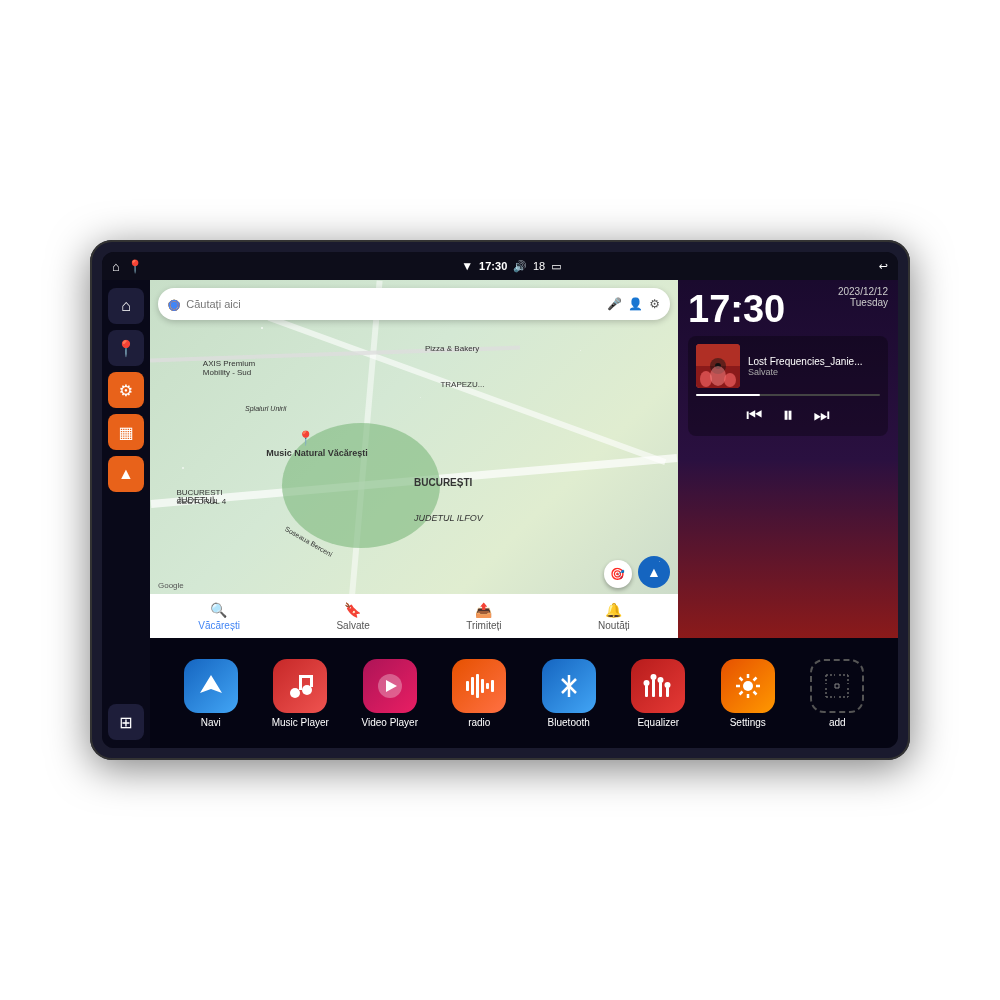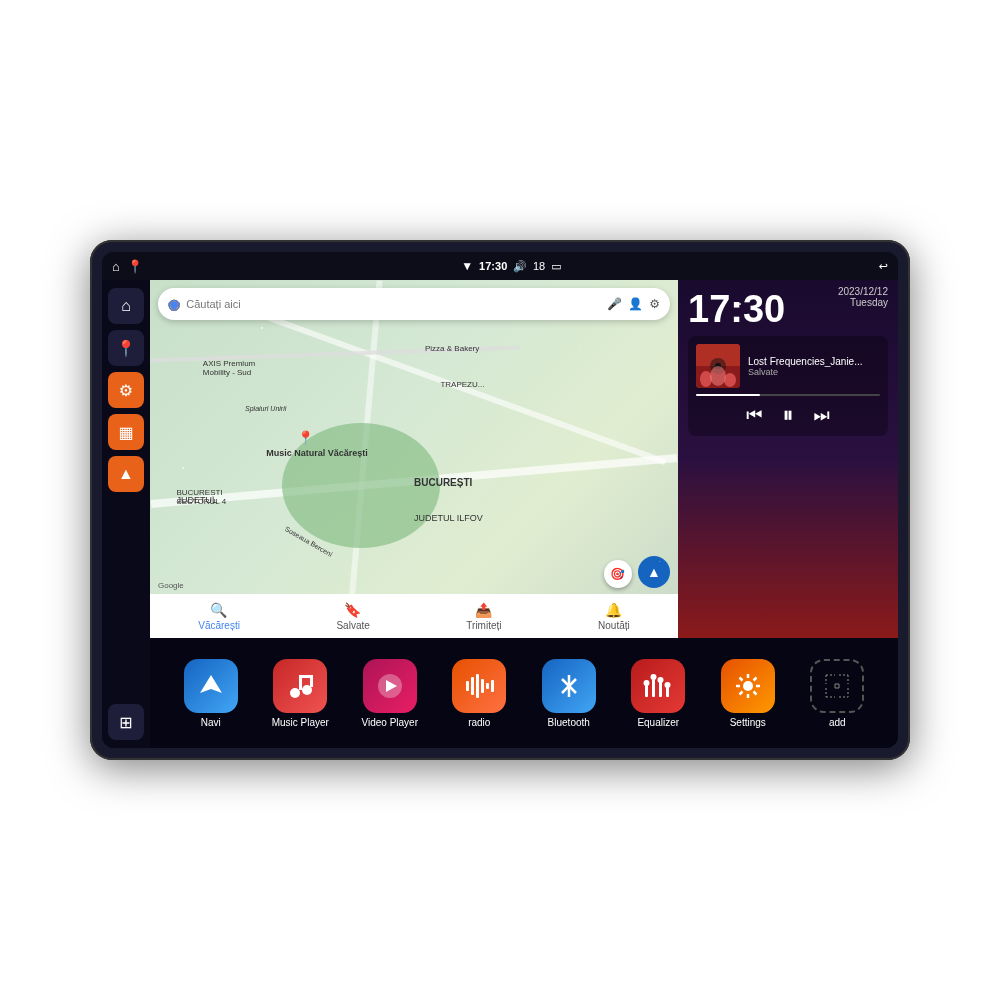--- a/index.html
+++ b/index.html
@@ -333,21 +333,21 @@
                 <span style="font-size:12px;">⚙</span>
               </div>
 
               <div class="map-label" style="top:22%;left:10%;">AXIS Premium<br>Mobility - Sud</div>
               <div class="map-label" style="top:18%;left:50%;margin-left:11px;">Pizza &amp; Bakery</div>
               <div class="map-label" style="top:28%;left:55%;">TRAPEZU...</div>
               <div class="map-label" style="top:35%;left:18%;font-style:italic;font-size:7px;">Splaiurl Unirii</div>
               <div class="map-pin" style="top:42%;left:28%;">📍</div>
               <div class="map-label" style="top:47%;left:22%;font-weight:bold;font-size:9px;">Music Natural Văcărești</div>
               <div class="map-label" style="top:55%;left:50%;font-weight:bold;font-size:10px;">BUCUREȘTI</div>
-              <div class="map-label" style="top:65%;left:50%;font-size:9px;">JUDETUL ILFOV</div>
+              <div class="map-label" style="top:65%;left:50%;font-size:9px;font-style:italic;">JUDETUL ILFOV</div>
               <div class="map-label" style="top:60%;left:5%;font-size:9px;">JUDETUL</div>
               <div class="map-label" style="top:72%;left:25%;font-size:7px;transform:rotate(30deg);">Soseaua Berceni</div>
               <div class="map-label" style="top:58%;left:5%;">BUCUREȘTI<br>SECTORUL 4</div>
 
               <div style="position:absolute;bottom:50px;right:8px;width:32px;height:32px;background:#1565c0;border-radius:50%;display:flex;align-items:center;justify-content:center;cursor:pointer;">
                 <span style="color:#fff;font-size:14px;">▲</span>
               </div>
 
               <div style="position:absolute;bottom:50px;right:46px;width:28px;height:28px;background:#fff;border-radius:50%;display:flex;align-items:center;justify-content:center;cursor:pointer;box-shadow:0 2px 4px rgba(0,0,0,0.3);">
                 <span style="font-size:12px;">🎯</span>

